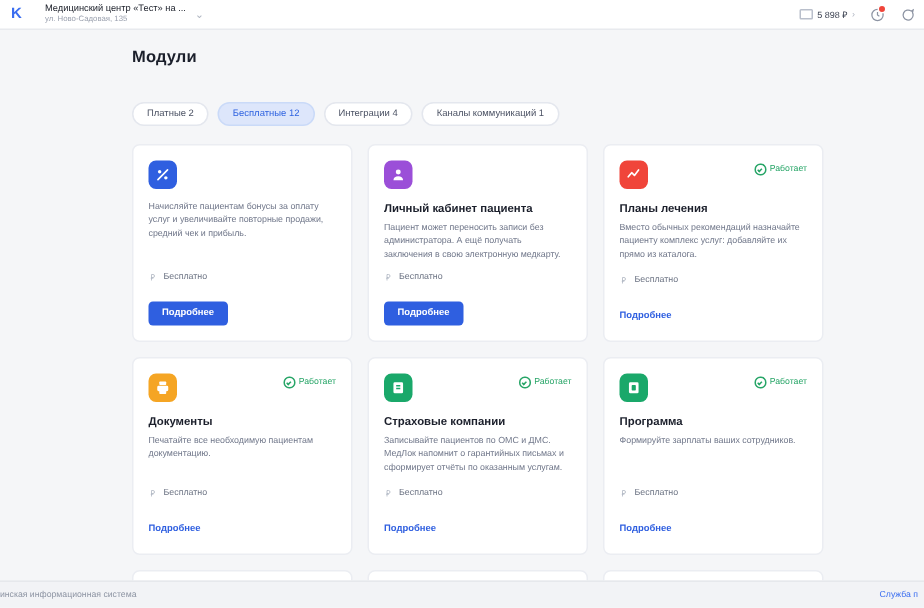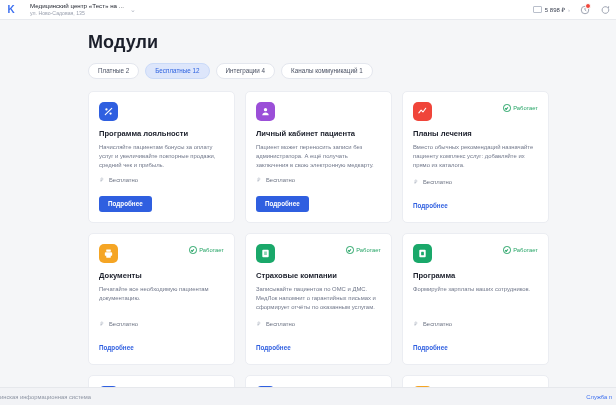--- a/index.html
+++ b/index.html
@@ -109,24 +109,24 @@
 
   
   .page {
     padding: 12px 0 0 88px;
     box-sizing: border-box;
     height: calc(405px - 20px - 18px);
     overflow: hidden;
     position: relative;
   }
   .page-title {
-    font-size: 18px;
+    font-size: 11px;
     font-weight: bold;
     color: #1b1f2b;
-    margin: 0 0 10px 0;
+    margin: 0 0 24px 0;
     letter-spacing: .1px;
   }
 
   
   .chips {
     display: flex;
     gap: 6px;
     margin-bottom: 12px;
   }
   .chip {
@@ -337,21 +337,20 @@
     <div class="card">
       <div class="card-head">
         <div class="tile" style="background:#2f5fe0">
           <svg width="11" height="11" viewBox="0 0 24 24" fill="none" stroke="#fff" stroke-width="2.4" stroke-linecap="round">
             <path d="M19 5L5 19"></path>
               <circle cx="7.5" cy="7.5" r="2.5" fill="#fff" stroke="none"></circle>
               <circle cx="16.5" cy="16.5" r="2.5" fill="#fff" stroke="none"></circle>
           </svg>
         </div>
       </div>
-      <h2 class="card-title">Программа лояльности</h2>
       <p class="card-desc">Начисляйте пациентам бонусы за оплату услуг и увеличивайте повторные продажи, средний чек и прибыль.</p>
       <div class="price-row">
         <span class="price-ico">
           <svg width="6" height="6" viewBox="0 0 24 24" fill="none" stroke="currentColor" stroke-width="2">
               <path d="M8 20V4h4a4 4 0 0 1 0 8H8"></path>
               <path d="M6 14h7"></path>
             </svg>
         </span>
         <span>Бесплатно</span>
       </div>

